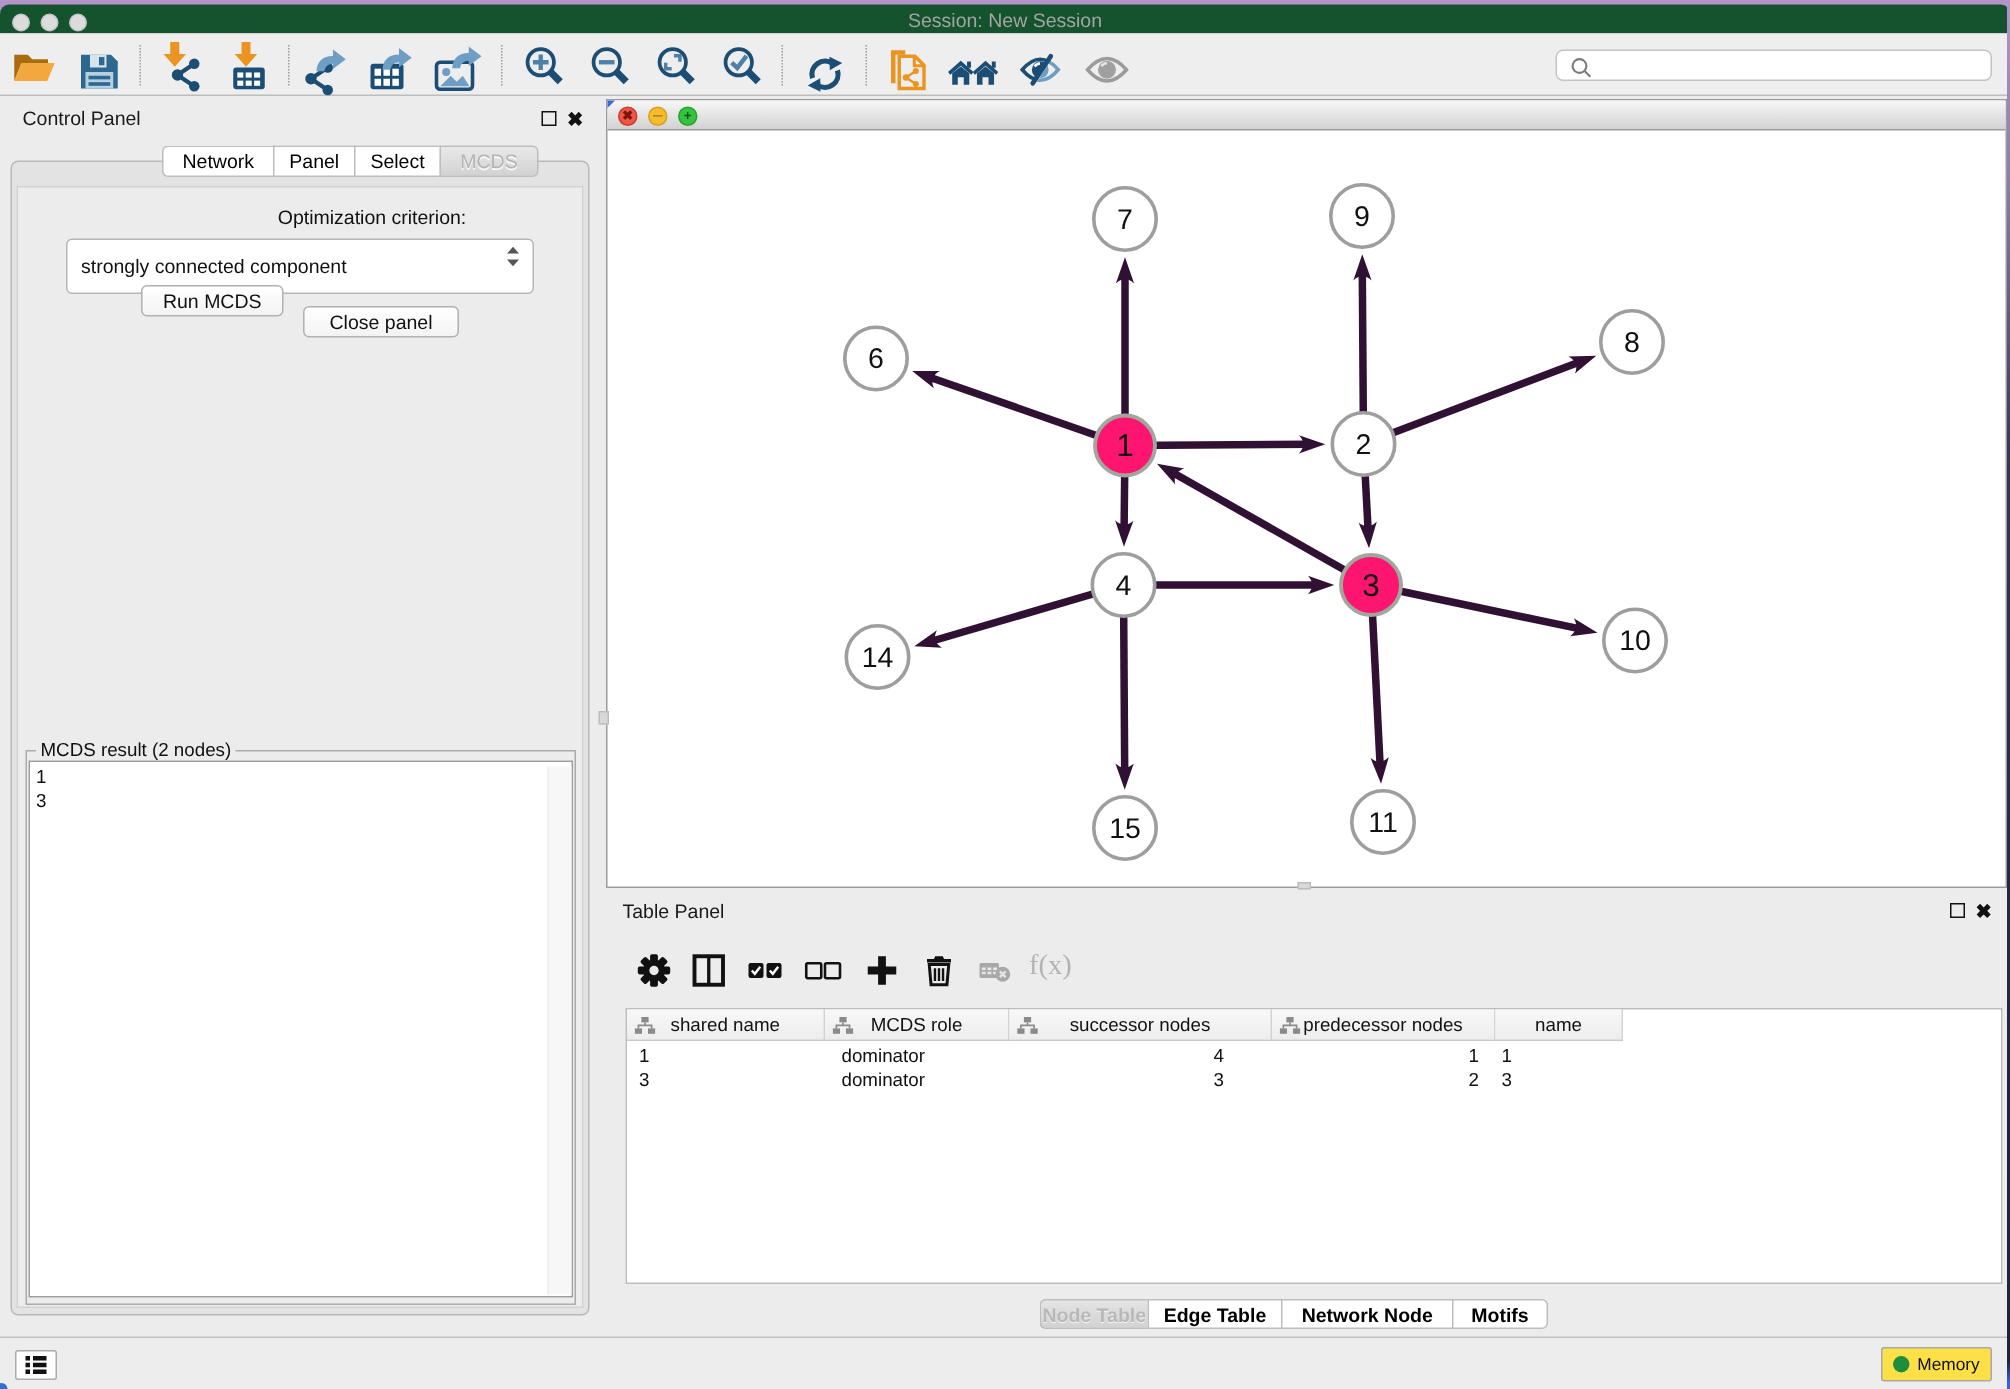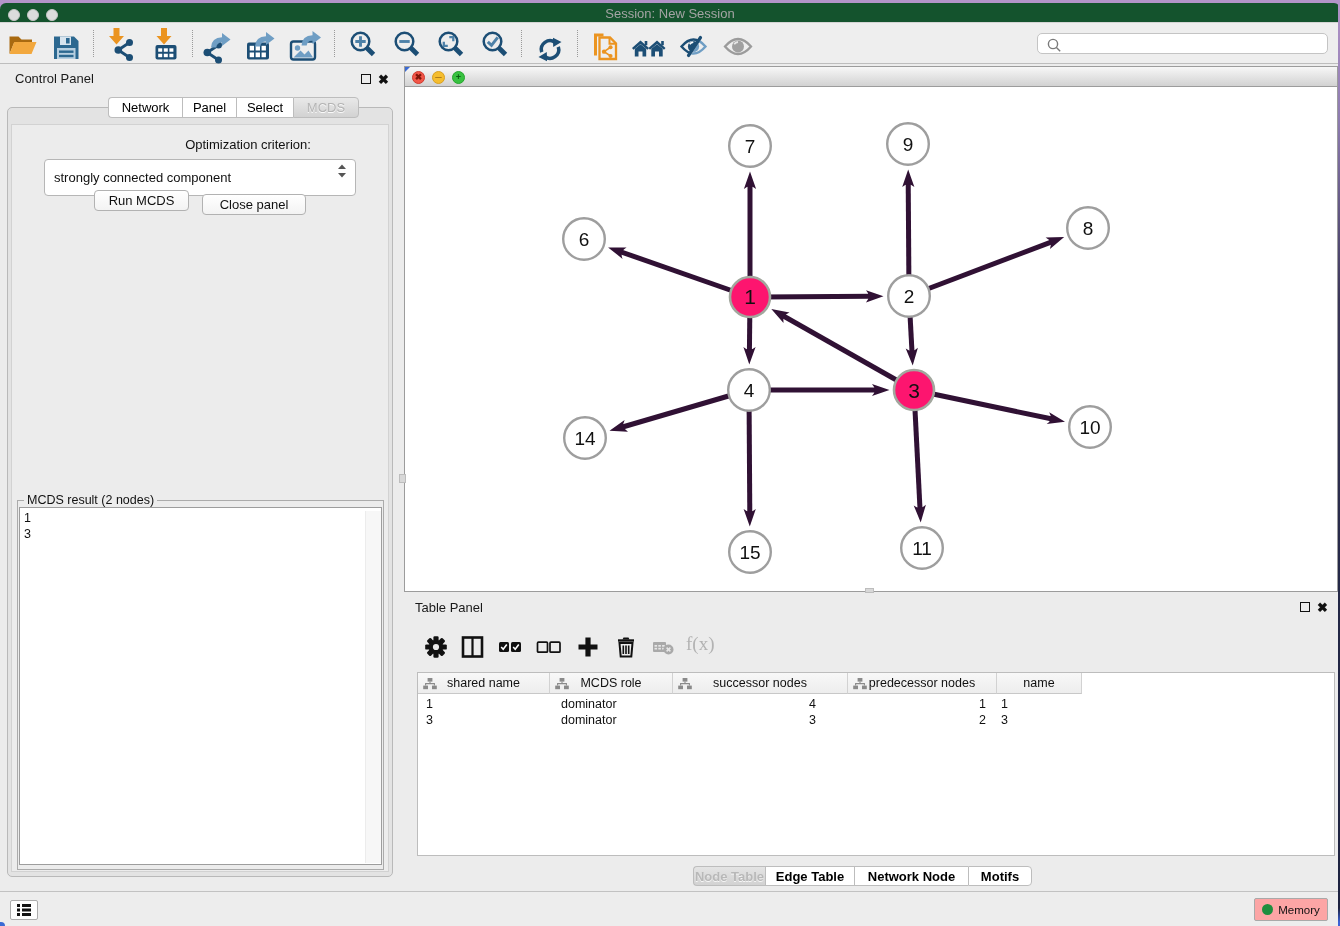--- a/index.html
+++ b/index.html
@@ -45,21 +45,21 @@
 .th{position:absolute;top:0;height:21px;background:linear-gradient(#f8f8f8,#ededed);border-right:1px solid #d2d2d2;border-bottom:1px solid #c8c8c8;font-size:12.5px;color:#111;display:flex;align-items:center;justify-content:center;}
 .td{position:absolute;font-size:12.5px;color:#111;height:16px;line-height:16px;}
 #bot-tabs{position:absolute;left:693px;top:866px;height:20px;display:flex;}
 .btab{height:20px;font-size:13px;font-weight:bold;color:#000;background:#fff;border:1px solid #bdbdbd;border-right:none;display:flex;align-items:center;justify-content:center;}
 .btab.first{border-radius:4px 0 0 4px;}
 .btab.last{border-radius:0 4px 4px 0;border-right:1px solid #bdbdbd;}
 .btab.sel{background:linear-gradient(#e4e4e4,#d2d2d2);color:#b8b8b8;text-shadow:0 1px 0 #f6f6f6;font-weight:bold;}
 
 #statusbar{position:absolute;left:0;top:891px;width:1340px;height:35px;background:#ededed;border-top:1px solid #c2c2c2;}
 #listbtn{position:absolute;left:10px;top:8px;width:28px;height:20px;background:#fdfdfd;border:1px solid #ababab;border-radius:2px;display:flex;align-items:center;justify-content:center;}
-#membtn{position:absolute;right:12px;top:6px;width:74px;height:23px;background:#fca5a5;border:1px solid #a9a9a9;border-radius:2px;display:flex;align-items:center;justify-content:center;font-size:11.5px;color:#111;}
+#membtn{position:absolute;right:12px;top:6px;width:74px;height:23px;background:#fde047;border:1px solid #a9a9a9;border-radius:2px;display:flex;align-items:center;justify-content:center;font-size:11.5px;color:#111;}
 #membtn .dot{width:11px;height:11px;border-radius:50%;background:#1e8e3e;margin-right:5px;}
 #corner-bl{position:absolute;left:-3px;top:921.5px;width:8px;height:8px;border-radius:50%;background:#3a6ad4;}
 </style></head>
 <body>
 <div class="abs" id="desktop-top"></div>
 <div class="abs" id="titlebar">
   <div class="tl" style="left:8px"></div>
     <div class="tl" style="left:27px"></div>
     <div class="tl" style="left:46px"></div>
   <div id="title-text">Session: New Session</div>
@@ -218,21 +218,21 @@
     <div class="tab" style="width:54px">Panel</div>
     <div class="tab" style="width:57px">Select</div>
     <div class="tab sel" style="width:66px">MCDS</div>
   </div>
   <div id="opt-label">Optimization criterion:</div>
   <div id="opt-select">strongly connected component<svg width="12" height="16" style="position:absolute;right:7px;top:2.5px">
       <path d="M2 6 L6 1.5 L10 6 Z" fill="#555"></path>
       <path d="M2 10 L6 14.5 L10 10 Z" fill="#555"></path>
     </svg></div>
   <div class="btn" style="left:94px;top:190px;width:95px">Run MCDS</div>
-  <div class="btn" style="left:202px;top:194px;width:104px">Close panel</div>
+  <div class="btn" style="left:202px;top:204px;width:104px">Close panel</div>
   <div id="fieldset"></div>
   <div id="fs-legend">MCDS result (2 nodes)</div>
   <div id="fs-text">1<br>3<div id="fs-scroll"></div></div>
 
   <div id="frame">
     <div id="frame-title">
       <div class="light" style="left:7px;background:#f25648;border:1px solid #ce3a2e;color:#7e1408">✖</div>
       <div class="light" style="left:27px;background:#f5bd2e;border:1px solid #d8a021;color:#895b10">─</div>
       <div class="light" style="left:47px;background:#38c140;border:1px solid #24a52c;color:#0a5e10">+</div>
     </div>

